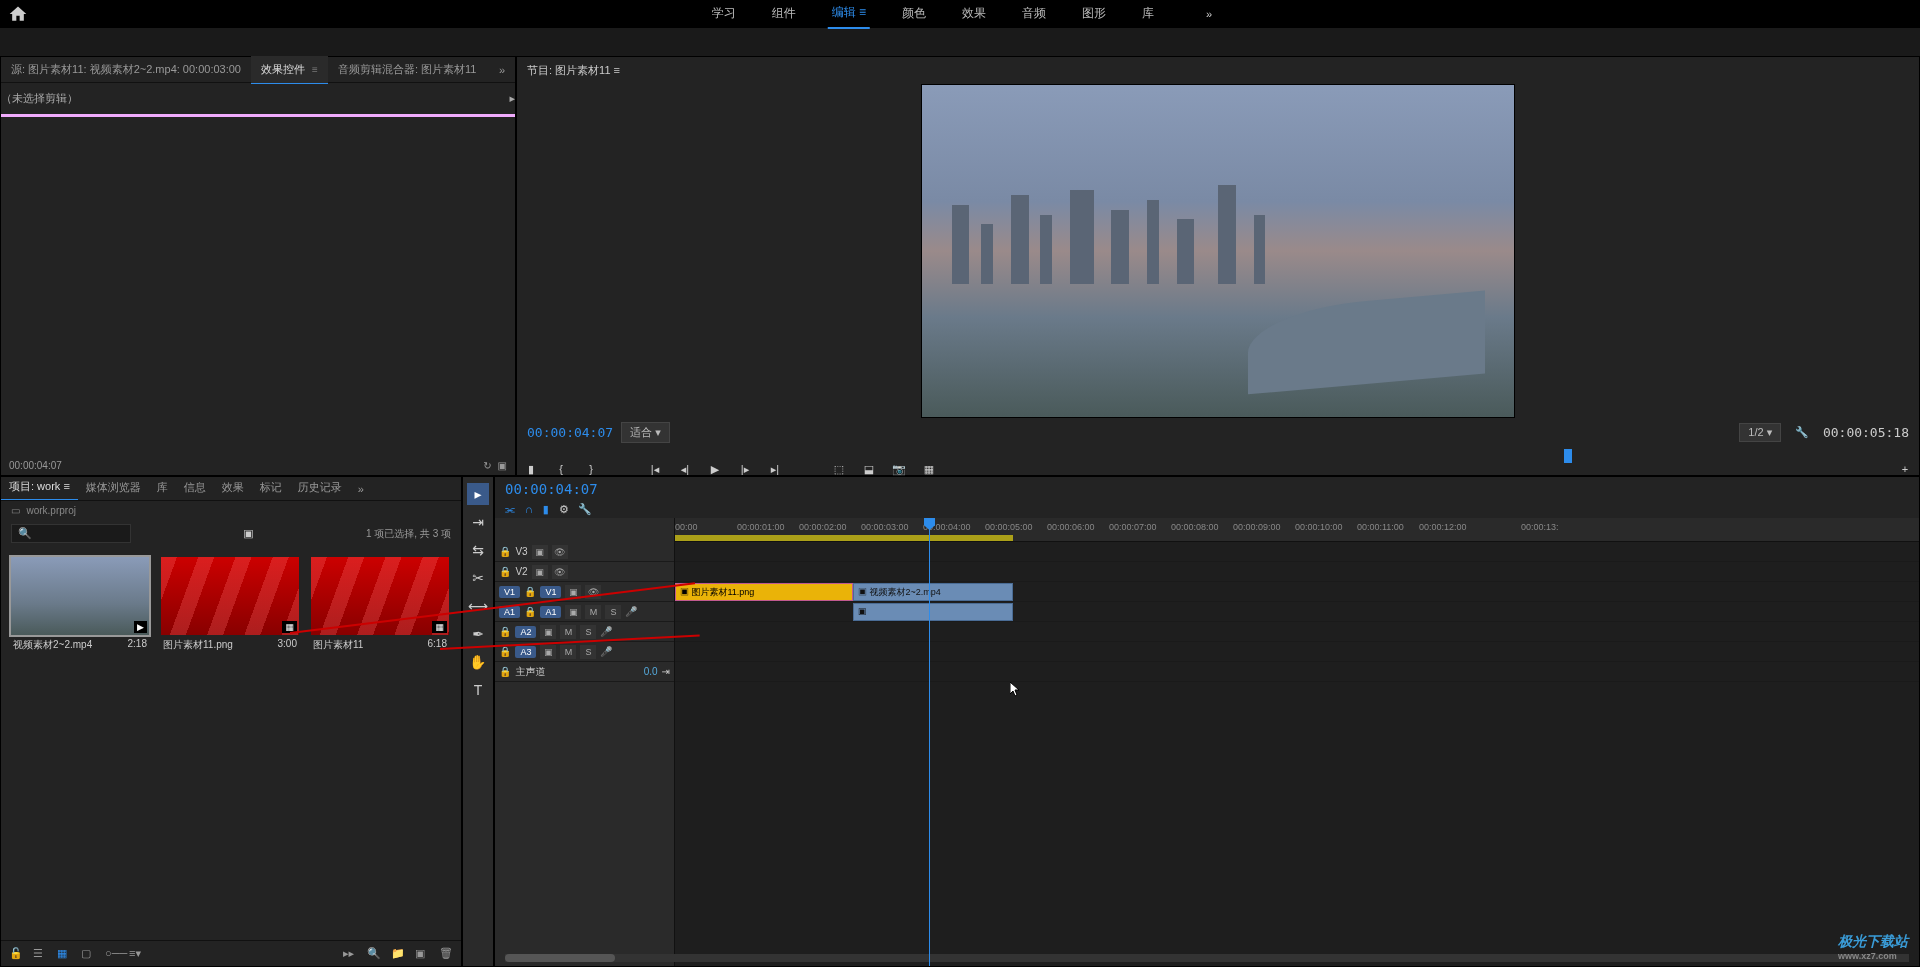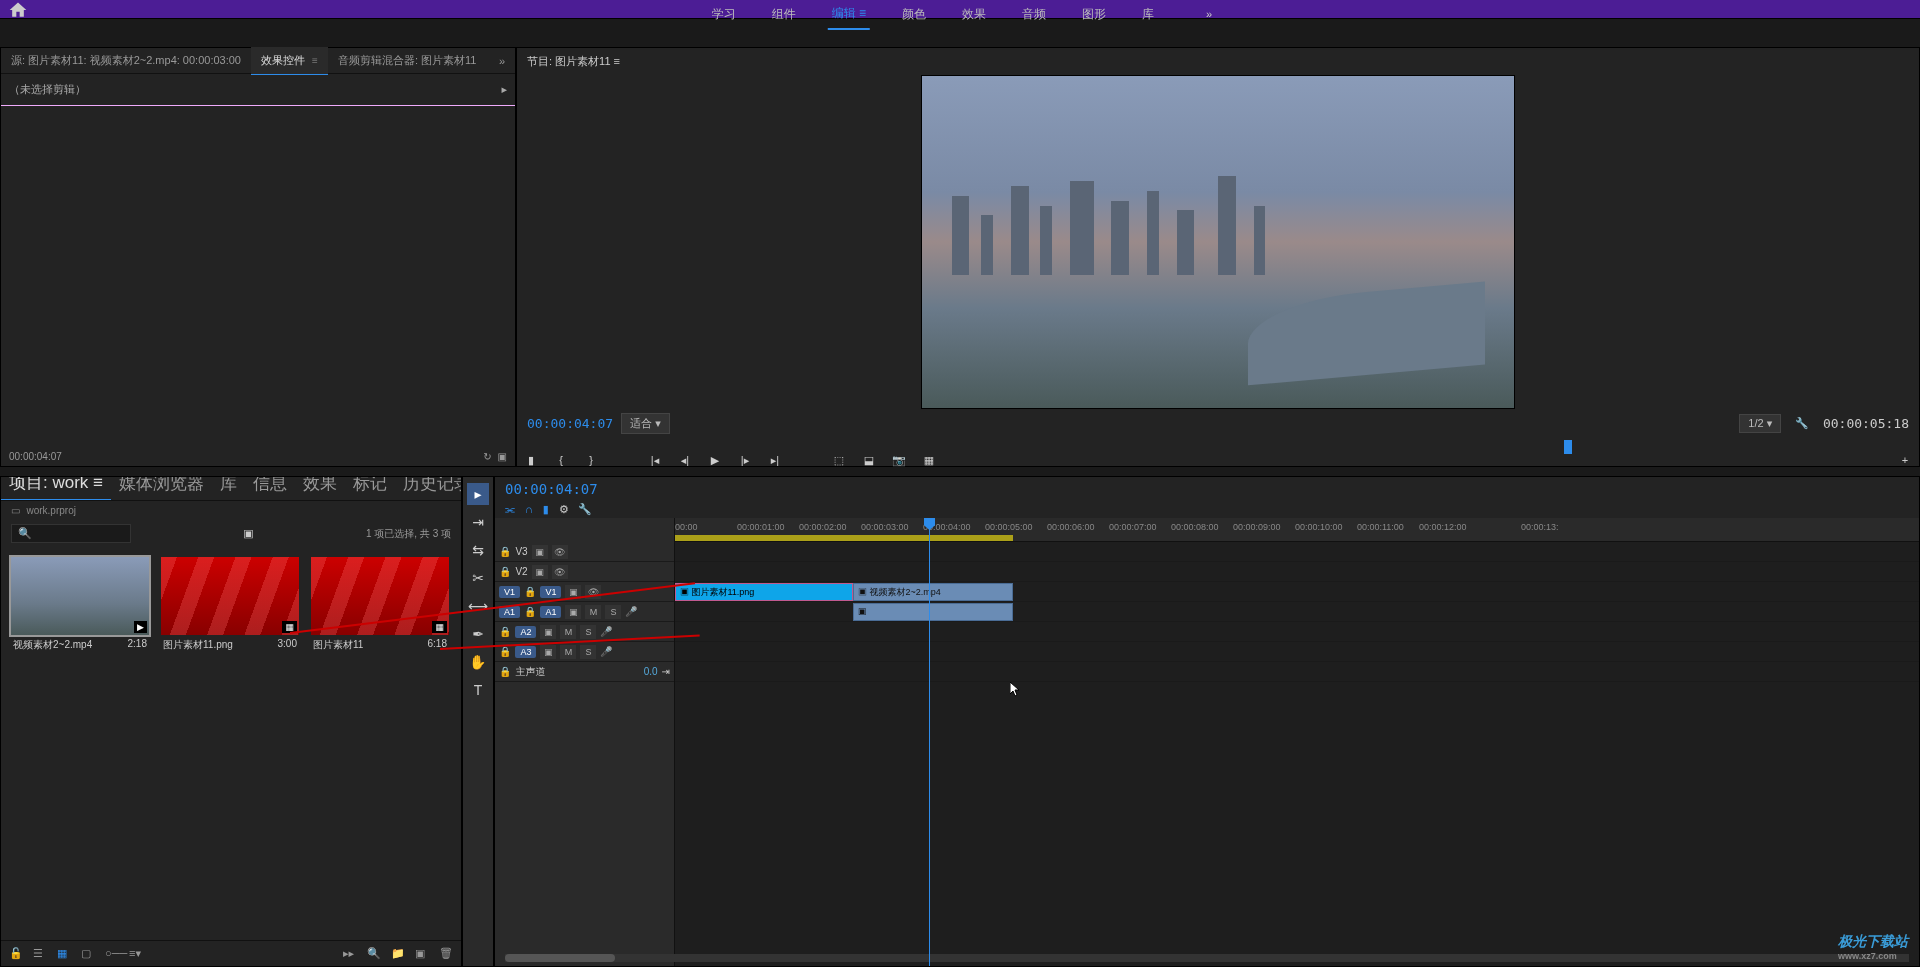--- a/index.html
+++ b/index.html
@@ -1,51 +1,51 @@
 <!DOCTYPE html>
 <html><head>
 <meta charset="utf-8">
 <style>
 * { margin:0; padding:0; box-sizing:border-box; font-family:"Microsoft YaHei",Arial,sans-serif; user-select:none; }
 body { background:#1a1a1a; color:#ccc; font-size:11px; width:1920px; height:967px; overflow:hidden; position:relative; }
-.topbar { height:19px; background:#4c1d95; display:flex; align-items:flex-start; padding:0 8px; border-bottom:1px solid #000; }
+.topbar { height:28px; background:#000000; display:flex; align-items:center; padding:0 8px; border-bottom:1px solid #000; }
 .home-icon { width:20px; height:20px; color:#ccc; }
 .workspace-tabs { position:absolute; left:50%; transform:translateX(-50%); display:flex; gap:28px; height:28px; align-items:center; }
 .workspace-tab { color:#bbb; font-size:12px; cursor:pointer; padding:6px 4px; }
 .workspace-tab.active { color:#2d8ceb; border-bottom:2px solid #2d8ceb; }
 .overflow-btn { color:#ccc; margin-left:20px; cursor:pointer; }
 .main-grid { display:grid; grid-template-columns:516px 1fr; grid-template-rows:448px 1fr; height:calc(967px - 28px - 160px); }
 .panel { background:#232323; border:1px solid #000; position:relative;margin-top:28px; }
 .panel-tabs { display:flex; height:26px; background:#232323; border-bottom:1px solid #111; font-size:11px; align-items:center; }
 .panel-tab { padding:6px 10px; color:#999;cursor:pointer; white-space:nowrap; }
 .panel-tab.active { color:#ddd; background:#2a2a2a; border-bottom:1px solid #2d8ceb; }
 .panel-tab .sm{ font-size:10px; color:#777; margin-left:4px;}
 .source-panel { grid-column:1; grid-row:1; }
-.effect-row { padding:8px 8px; color:#aaa; display:flex; justify-content:space-between; align-items:center; border-bottom:1px solid #f0abfc; }
+.effect-row { padding:8px 0; color:#aaa; display:flex; justify-content:space-between; align-items:center; border-bottom:3px solid #f0abfc; }
 .tc-footer{ position:absolute; bottom:0; left:0; right:0; height:20px; padding:2px 8px; color:#999; font-size:10px; display:flex; justify-content:space-between; align-items:center;}
 .tc-footer .ico{ display:flex; gap:6px;}
 .program-panel { grid-column:2; grid-row:1; display:flex; flex-direction:column; }
 .program-header { padding:6px 10px; font-size:11px; color:#ccc; }
 .viewer { flex:1; display:flex; align-items:center; justify-content:center; background:#232323; }
 .video-frame { width:594px; height:334px; background:linear-gradient(to bottom,#8a9bb8 0%,#7a8aa5 35%,#9a8a8a 50%,#6a7a8a 70%,#4a5a5a 100%); border:1px solid #000; position:relative; overflow:hidden; }
 .skyline{ position:absolute; bottom:40%; left:0; right:0; height:30%; }
 .bld{position:absolute;bottom:0;background:#5a6575;}
 .river{position:absolute;bottom:10%;right:5%;width:40%;height:25%;background:#6a7a8a;border-radius:50% 0 0 0;transform:skewY(-5deg);}
 .controls-row { display:flex; align-items:center; padding:4px 10px; gap:8px; }
 .tc-blue { color:#2d8ceb; font-family:monospace; font-size:13px; }
 .fit-dd { background:#333; padding:2px 8px; color:#bbb; border:1px solid #444; font-size:11px; }
 .zoom-dd { background:#333; padding:2px 8px; color:#bbb; border:1px solid #444; font-size:11px; margin-left:auto; }
 .transport { display:flex; justify-content:center; gap:14px; padding:6px; align-items:center; }
 .transport .btn{ width:16px;height:16px;color:#ccc;cursor:pointer;display:flex;align-items:center;justify-content:center; }
 .scrubber { height:10px; margin:4px 10px; position:relative; background:#333; }
 .scrubber .marker{position:absolute;top:-2px;width:8px;height:14px;background:#2d8ceb;}
 
 .bottom-area{ position:absolute; top:476px; left:0; right:0; bottom:0; display:flex; }
 .project-panel { width:462px; background:#232323; border:1px solid #000; display:flex; flex-direction:column; position:relative;}
-.proj-tabs { display:flex; height:24px; font-size:17px; align-items:flex-end; border-bottom:1px solid #111; overflow:hidden;}
+.proj-tabs { display:flex; height:24px; font-size:11px; align-items:flex-end; border-bottom:1px solid #111; overflow:hidden;}
 .proj-tab { padding:5px 8px; color:#999; cursor:pointer; white-space:nowrap;}
 .proj-tab.active { color:#ddd; border-bottom:1px solid #2d8ceb; }
 .proj-path{ padding:4px 10px; color:#888; font-size:10px; display:flex; align-items:center; gap:6px;}
 .search-row{ display:flex; padding:4px 10px; gap:8px; align-items:center; justify-content:space-between;}
 .search-box{ background:#1a1a1a; border:1px solid #333; padding:2px 6px; width:120px; color:#ccc; font-size:11px; display:flex; align-items:center; gap:4px;}
 .sel-info{ color:#999; font-size:10px;}
 .thumbs{ display:flex; gap:12px; padding:10px; flex-wrap:wrap; }
 .thumb{ width:138px; }
 .thumb.selected .thumb-img{ outline:2px solid #999;}
 .thumb-img{ height:78px; background:#444; position:relative; }
@@ -74,21 +74,21 @@
 .track-head .btn{width:16px;height:14px;background:#333;color:#aaa;font-size:9px;display:flex;align-items:center;justify-content:center;cursor:pointer;}
 .track-head .lock{color:#888;}
 .track-area{ flex:1; position:relative; background:#1e1e1e;}
 .ruler{ height:24px; background:#2a2a2a; position:relative; border-bottom:1px solid #111; font-size:9px; color:#888;}
 .ruler-tick{position:absolute;top:4px;}
 .ruler-bar{position:absolute;bottom:0;left:0;height:6px;background:#aba019;width:338px;}
 .playhead{position:absolute;top:0;bottom:0;width:1px;background:#2d8ceb;left:254px;z-index:10;}
 .playhead::before{content:'';position:absolute;top:0;left:-5px;width:11px;height:12px;background:#2d8ceb;clip-path:polygon(0 0,100% 0,100% 60%,50% 100%,0 60%);}
 .track-row{height:20px;border-bottom:1px solid #1a1a1a;position:relative;}
 .clip{position:absolute;top:1px;height:18px;font-size:9px;color:#000;padding:2px 4px;overflow:hidden;white-space:nowrap;}
-.clip.pink{background:#0ea5e9;border:1px solid #c05a8f;}
+.clip.pink{background:#eab308;border:1px solid #c05a8f;}
 .clip.blue{background:#6a8cb5;border:1px solid #4a6c95;color:#111;}
 .tl-zoom{position:absolute;bottom:4px;left:10px;right:10px;height:8px;background:#333;}
 .tl-zoom .handle{position:absolute;top:0;height:8px;width:110px;background:#555;border-radius:4px;}
 .watermark{position:absolute;bottom:6px;right:12px;color:#3a9cd8;font-size:14px;font-style:italic;font-weight:bold;}
 .watermark .sub{display:block;font-size:9px;color:#888;font-style:normal;font-weight:bold;}
 .cursor-arrow{position:absolute;width:12px;height:16px;z-index:100;}
 .red-line{position:absolute;height:2px;background:#c00;z-index:50;transform-origin:left center;}
 svg{display:block;}
 </style>
 </head>

